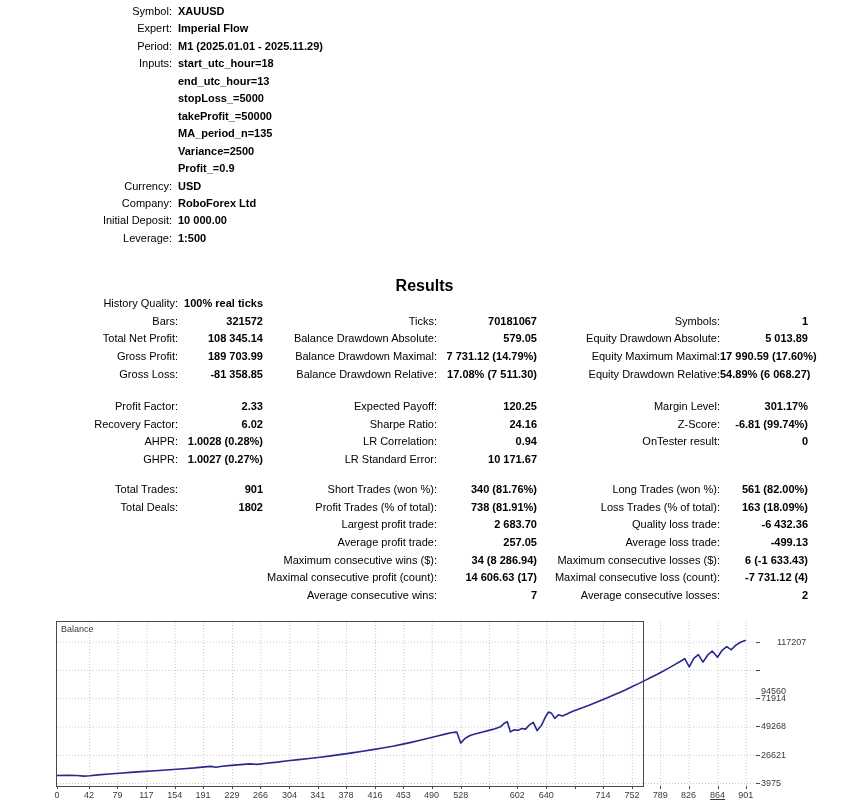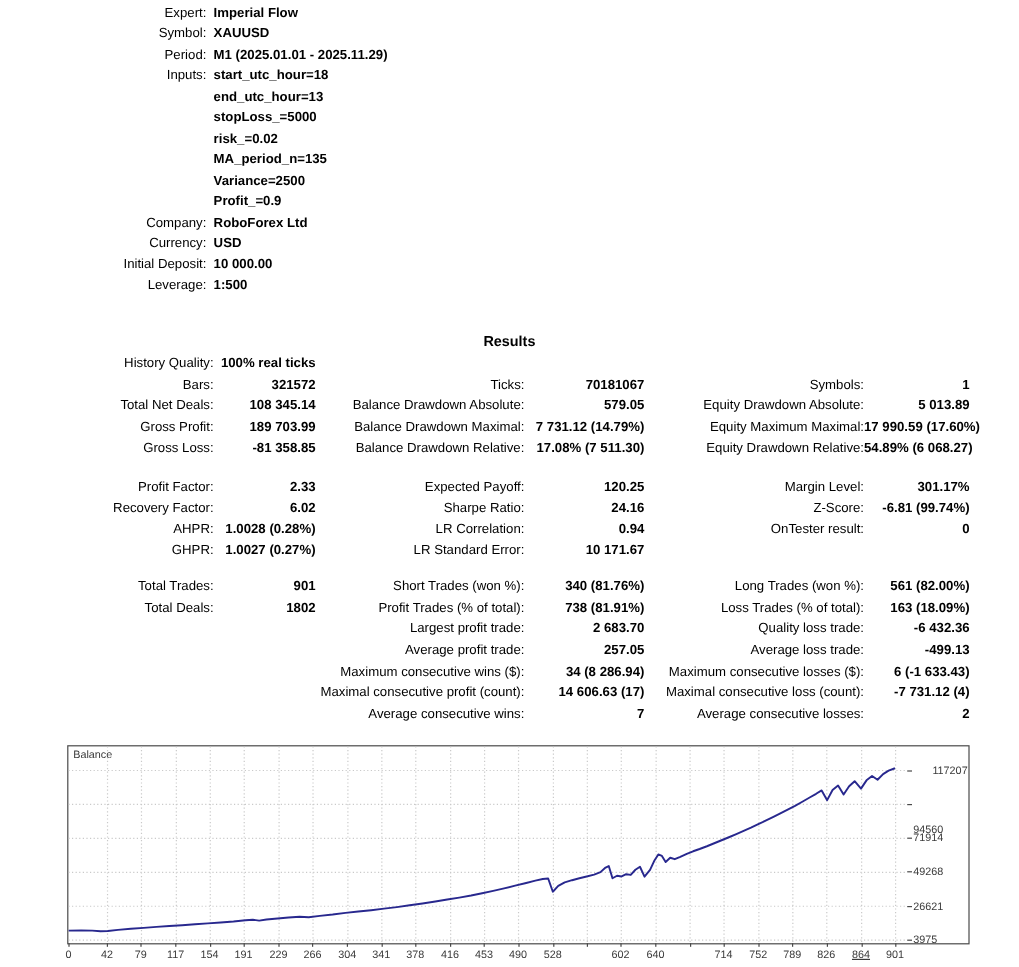--- a/index.html
+++ b/index.html
@@ -8,90 +8,90 @@
     background:#ffffff;color:#000;
     font-family:"Liberation Sans",sans-serif;font-size:11px;
   }
   
   #header-block{position:absolute;top:3px;left:0}
   .hrow{display:flex;line-height:17.45px}
   .hlabel{width:172px;text-align:right;color:#000}
   .hvalue{font-weight:bold;margin-left:6px;white-space:pre}
   
   #results-title{position:absolute;top:277px;left:0;width:849px;text-align:center;
-    font-weight:bold;font-size:12px}
+    font-weight:bold;font-size:16px}
   
   .stats-sec{position:absolute;left:0;width:849px}
   .sec0{top:294px}.sec1{top:397px}.sec2{top:480px}
   .srow{display:flex;height:17.7px;align-items:center}
   .c{text-align:right;white-space:pre;overflow:visible}
   .c1l{width:178px}.c1v{width:85px;font-weight:bold}
   .c2l{width:174px}.c2v{width:100px;font-weight:bold}
   .c3l{width:183px}.c3v{width:88px;font-weight:bold}
   
-  #chart-plot{position:absolute;left:56px;top:621px;width:752px;height:166px;
+  #chart-plot{position:absolute;left:56px;top:621px;width:588px;height:166px;
     border:1px solid #4a4a4a;box-sizing:border-box;background:#fff}
   #chart-svg{position:absolute;left:0;top:0}
   #chart-series-label{position:absolute;left:4px;top:2px;font-size:9px;color:#3a3a3a}
   .ylab{position:absolute;left:761px;width:44px;font-size:9px;color:#3a3a3a;text-align:left}
   .xlab{position:absolute;top:790px;width:30px;font-size:9px;color:#3a3a3a;text-align:center}
   .ytick{position:absolute;left:756px;width:4px;height:1px;background:#4a4a4a}
   .xtick{position:absolute;top:786px;width:1px;height:3px;background:#4a4a4a}
 </style>
 </head>
 <body>
 
 <div id="header-block">
     <div class="hrow">
+      <span class="hlabel">Symbol:</span>
+      <span class="hvalue">XAUUSD</span>
+    </div>
+    <div class="hrow">
       <span class="hlabel">Expert:</span>
       <span class="hvalue">Imperial Flow</span>
     </div>
     <div class="hrow">
-      <span class="hlabel">Symbol:</span>
-      <span class="hvalue">XAUUSD</span>
-    </div>
-    <div class="hrow">
       <span class="hlabel">Period:</span>
       <span class="hvalue">M1 (2025.01.01 - 2025.11.29)</span>
     </div>
     <div class="hrow">
       <span class="hlabel">Inputs:</span>
       <span class="hvalue">start_utc_hour=18</span>
     </div>
     <div class="hrow">
       <span class="hlabel"></span>
       <span class="hvalue">end_utc_hour=13</span>
     </div>
     <div class="hrow">
       <span class="hlabel"></span>
       <span class="hvalue">stopLoss_=5000</span>
     </div>
     <div class="hrow">
       <span class="hlabel"></span>
-      <span class="hvalue">risk_=0.02</span>
+      <span class="hvalue">takeProfit_=50000</span>
     </div>
     <div class="hrow">
       <span class="hlabel"></span>
       <span class="hvalue">MA_period_n=135</span>
     </div>
     <div class="hrow">
       <span class="hlabel"></span>
       <span class="hvalue">Variance=2500</span>
     </div>
     <div class="hrow">
       <span class="hlabel"></span>
       <span class="hvalue">Profit_=0.9</span>
+    </div>
+    <div class="hrow">
+      <span class="hlabel">Currency:</span>
+      <span class="hvalue">USD</span>
     </div>
     <div class="hrow">
       <span class="hlabel">Company:</span>
       <span class="hvalue">RoboForex Ltd</span>
-    </div>
-    <div class="hrow">
-      <span class="hlabel">Currency:</span>
-      <span class="hvalue">USD</span>
     </div>
     <div class="hrow">
       <span class="hlabel">Initial Deposit:</span>
       <span class="hvalue">10 000.00</span>
     </div>
     <div class="hrow">
       <span class="hlabel">Leverage:</span>
       <span class="hvalue">1:500</span>
     </div>
   </div>
@@ -110,21 +110,21 @@
       </div>
       <div class="srow">
         <span class="c c1l">Bars:</span>
         <span class="c c1v">321572</span>
         <span class="c c2l">Ticks:</span>
         <span class="c c2v">70181067</span>
         <span class="c c3l">Symbols:</span>
         <span class="c c3v">1</span>
       </div>
       <div class="srow">
-        <span class="c c1l">Total Net Deals:</span>
+        <span class="c c1l">Total Net Profit:</span>
         <span class="c c1v">108 345.14</span>
         <span class="c c2l">Balance Drawdown Absolute:</span>
         <span class="c c2v">579.05</span>
         <span class="c c3l">Equity Drawdown Absolute:</span>
         <span class="c c3v">5 013.89</span>
       </div>
       <div class="srow">
         <span class="c c1l">Gross Profit:</span>
         <span class="c c1v">189 703.99</span>
         <span class="c c2l">Balance Drawdown Maximal:</span>

